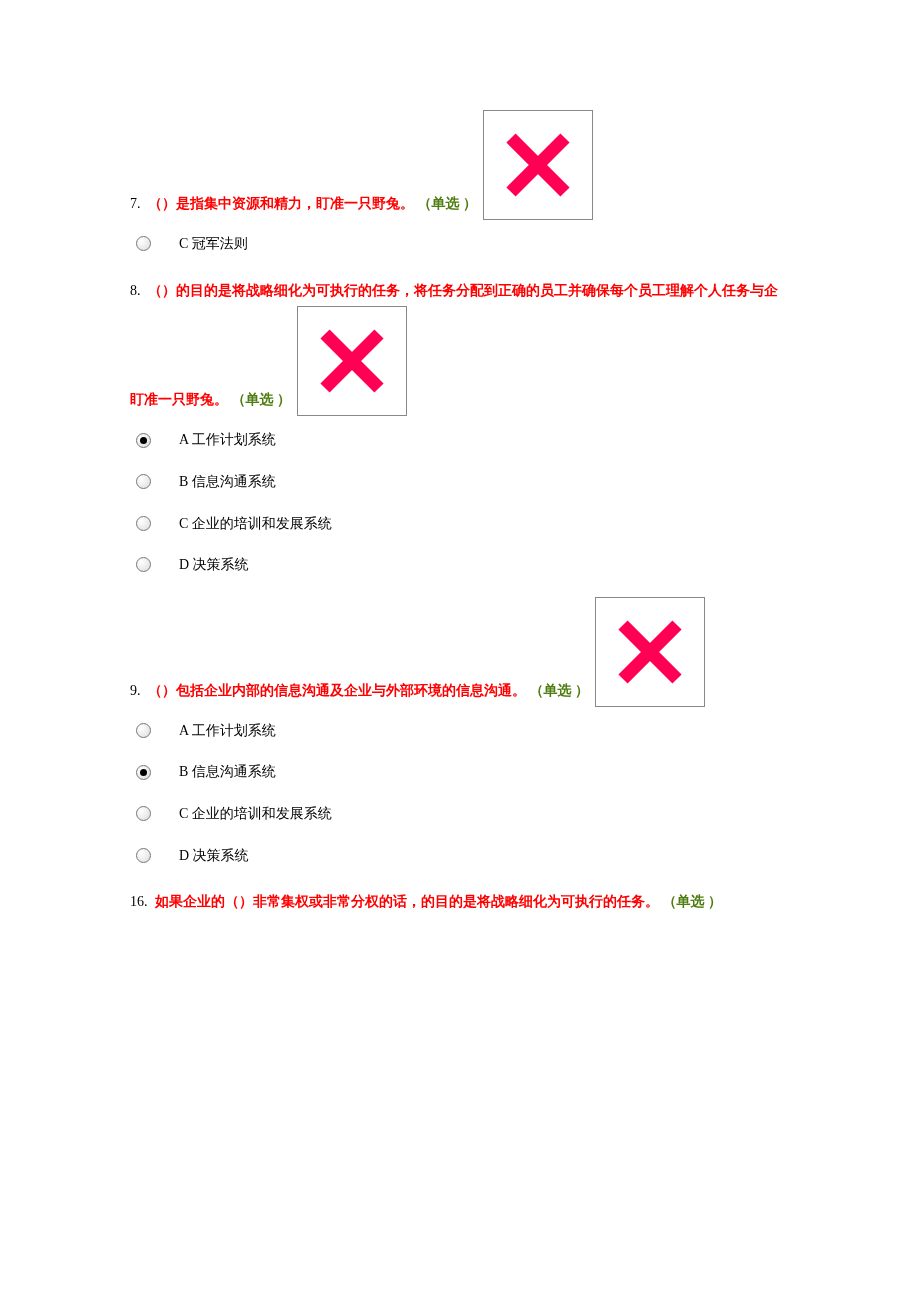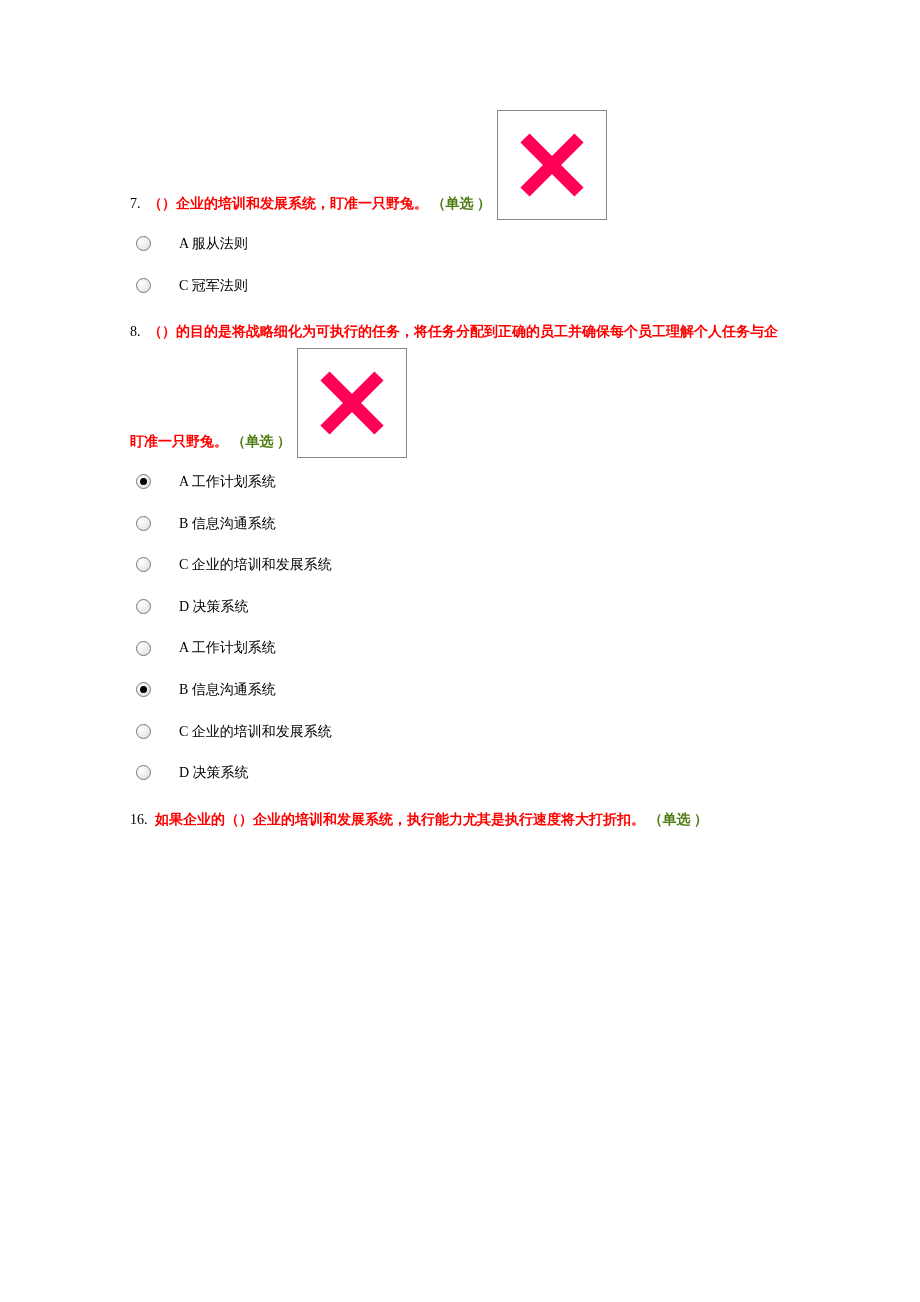--- a/index.html
+++ b/index.html
@@ -68,33 +68,29 @@
   .opt-label {
     font-family: "SimSun", "宋体", serif;
   }
 </style>
 </head>
 <body>
 
 <div class="question">
   <div class="q-stem">
     <span class="q-num">7.</span>
-    <span class="q-text">（）企业的培训和发展系统，盯准一只野兔。</span>
+    <span class="q-text">（）是指集中资源和精力，盯准一只野兔。</span>
     <span class="q-tag">（单选 ）</span>
     <span class="x-box">
       <svg viewBox="0 0 100 100">
           <path d="M25 25 L75 75 M75 25 L25 75" stroke="#ff0055" stroke-width="12" stroke-linecap="butt" fill="none"></path>
         </svg>
     </span>
   </div>
   <div class="options">
-    <div class="option">
-      <span class="radio"></span>
-      <span class="opt-label">A 服从法则</span>
-    </div>
     <div class="option">
       <span class="radio"></span>
       <span class="opt-label">C 冠军法则</span>
     </div>
   </div>
 </div>
 
 <div class="question">
   <div class="q-stem">
     <span class="q-num">8.</span>
@@ -121,20 +117,30 @@
       <span class="opt-label">C 企业的培训和发展系统</span>
     </div>
     <div class="option">
       <span class="radio"></span>
       <span class="opt-label">D 决策系统</span>
     </div>
   </div>
 </div>
 
 <div class="question">
+  <div class="q-stem">
+    <span class="q-num">9.</span>
+    <span class="q-text">（）包括企业内部的信息沟通及企业与外部环境的信息沟通。</span>
+    <span class="q-tag">（单选 ）</span>
+    <span class="x-box">
+      <svg viewBox="0 0 100 100">
+          <path d="M25 25 L75 75 M75 25 L25 75" stroke="#ff0055" stroke-width="12" stroke-linecap="butt" fill="none"></path>
+        </svg>
+    </span>
+  </div>
   <div class="options">
     <div class="option">
       <span class="radio"></span>
       <span class="opt-label">A 工作计划系统</span>
     </div>
     <div class="option">
       <span class="radio sel"></span>
       <span class="opt-label">B 信息沟通系统</span>
     </div>
     <div class="option">
@@ -144,16 +150,16 @@
     <div class="option">
       <span class="radio"></span>
       <span class="opt-label">D 决策系统</span>
     </div>
   </div>
 </div>
 
 <div class="question">
   <div class="q-stem">
     <span class="q-num">16.</span>
-    <span class="q-text">如果企业的（）企业的培训和发展系统，执行能力尤其是执行速度将大打折扣。</span>
+    <span class="q-text">如果企业的（）非常集权或非常分权的话，的目的是将战略细化为可执行的任务。</span>
     <span class="q-tag">（单选 ）</span>
   </div>
 </div>
 
 </body></html>

